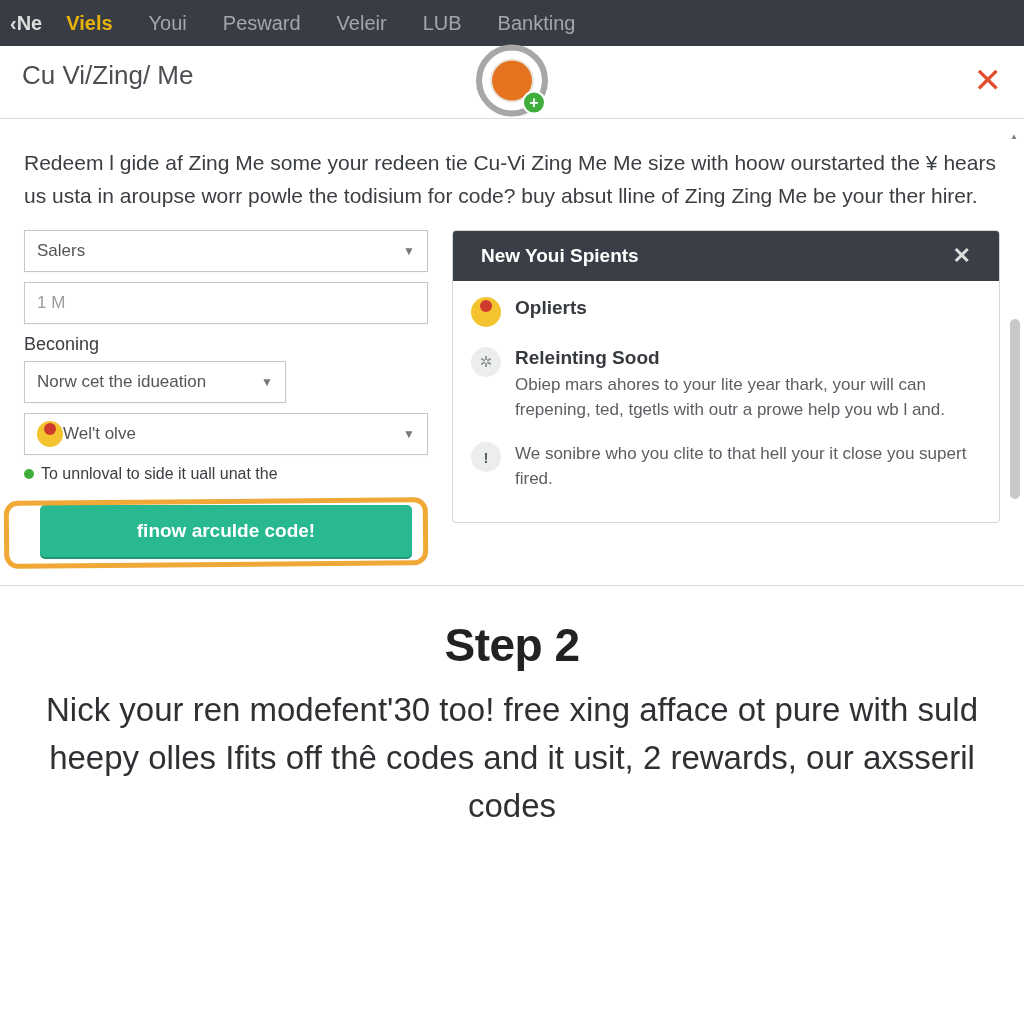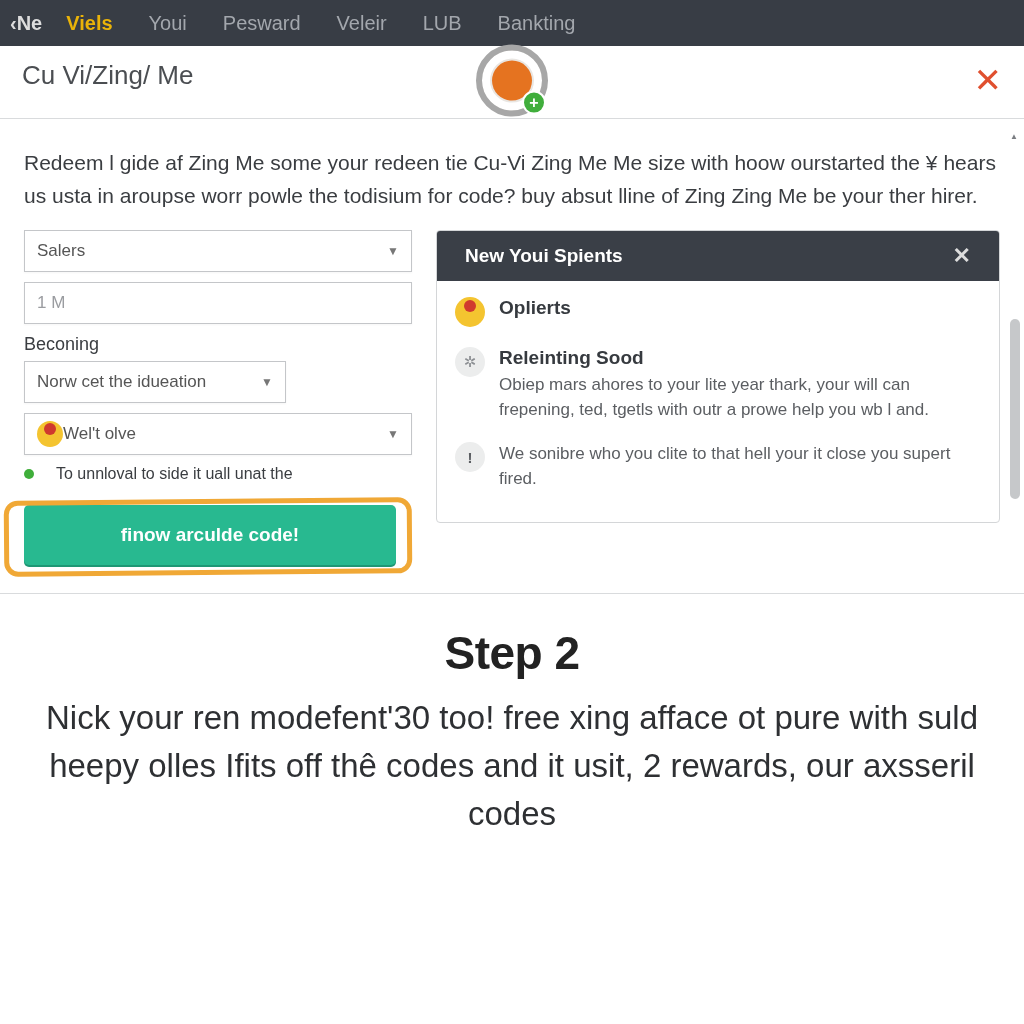--- a/index.html
+++ b/index.html
@@ -33,26 +33,26 @@
 
   .select, .input { width: 100%; border: 1px solid #c4c6c9; border-radius: 0; background: #fff; height: 42px; padding: 0 12px; font-size: 17px; color: #555; display: flex; align-items: center; justify-content: space-between; margin-bottom: 10px; box-shadow: 0 1px 2px rgba(0,0,0,0.04); }
   .select .caret { font-size: 12px; color: #777; }
   .select.narrow { width: 262px; }
   .input { justify-content: flex-start; color: #9a9ca0; }
 
   .userrow { display: flex; align-items: center; gap: 0; }
   .useravatar { width: 26px; height: 26px; border-radius: 50%; background: #f4c430; position: relative; flex-shrink: 0; }
   .useravatar::after { content: ''; position: absolute; width: 12px; height: 12px; border-radius: 50%; background: #d0392e; top: 2px; left: 7px; }
 
-  .hint { font-size: 16px; color: #3a3d41; display: flex; align-items: center; gap: 22px; margin-top: 4px; }
+  .hint { font-size: 16px; color: #3a3d41; display: flex; align-items: center; gap: 7px; margin-top: 4px; }
   .hint .dot { width: 10px; height: 10px; border-radius: 50%; background: #3fae3a; flex-shrink: 0; }
 
   .cta-wrap { position: relative; margin-top: 16px; margin-left: -20px; padding: 6px 16px 10px; }
   .scribble { position: absolute; inset: 0; border: 5px solid #f0a836; border-radius: 14px; transform: rotate(-0.5deg); pointer-events: none; }
-  .cta { width: 372px; background: #28b990; color: #fff; font-size: 19px; font-weight: 600; height: 60px; border: none; border-radius: 5px; box-shadow: 0 2px 0 #1e9775; cursor: pointer; display: block; margin-left: 4px; }
+  .cta { width: 372px; background: #28b990; color: #fff; font-size: 19px; font-weight: 600; height: 52px; border: none; border-radius: 5px; box-shadow: 0 2px 0 #1e9775; cursor: pointer; display: block; margin-left: 20px; }
 
   .panel { flex: 1; border: 1px solid #d4d6d8; border-radius: 4px; overflow: hidden; }
   .panel-head { background: #3a3f47; color: #fff; padding: 12px 28px; display: flex; align-items: center; justify-content: space-between; font-size: 19px; font-weight: 600; }
   .panel-close { color: #ddd; font-size: 22px; font-weight: 700; }
   .panel-body { padding: 16px 18px 10px; }
   .prow { display: flex; gap: 14px; margin-bottom: 20px; }
   .picon { width: 30px; height: 30px; border-radius: 50%; flex-shrink: 0; display: flex; align-items: center; justify-content: center; font-size: 15px; }
   .picon.user { background: #f4c430; position: relative; }
   .picon.user::after { content: ''; position: absolute; width: 12px; height: 12px; border-radius: 50%; background: #d0392e; top: 3px; left: 9px; }
   .picon.gear { background: #eceded; color: #8c8f93; }

